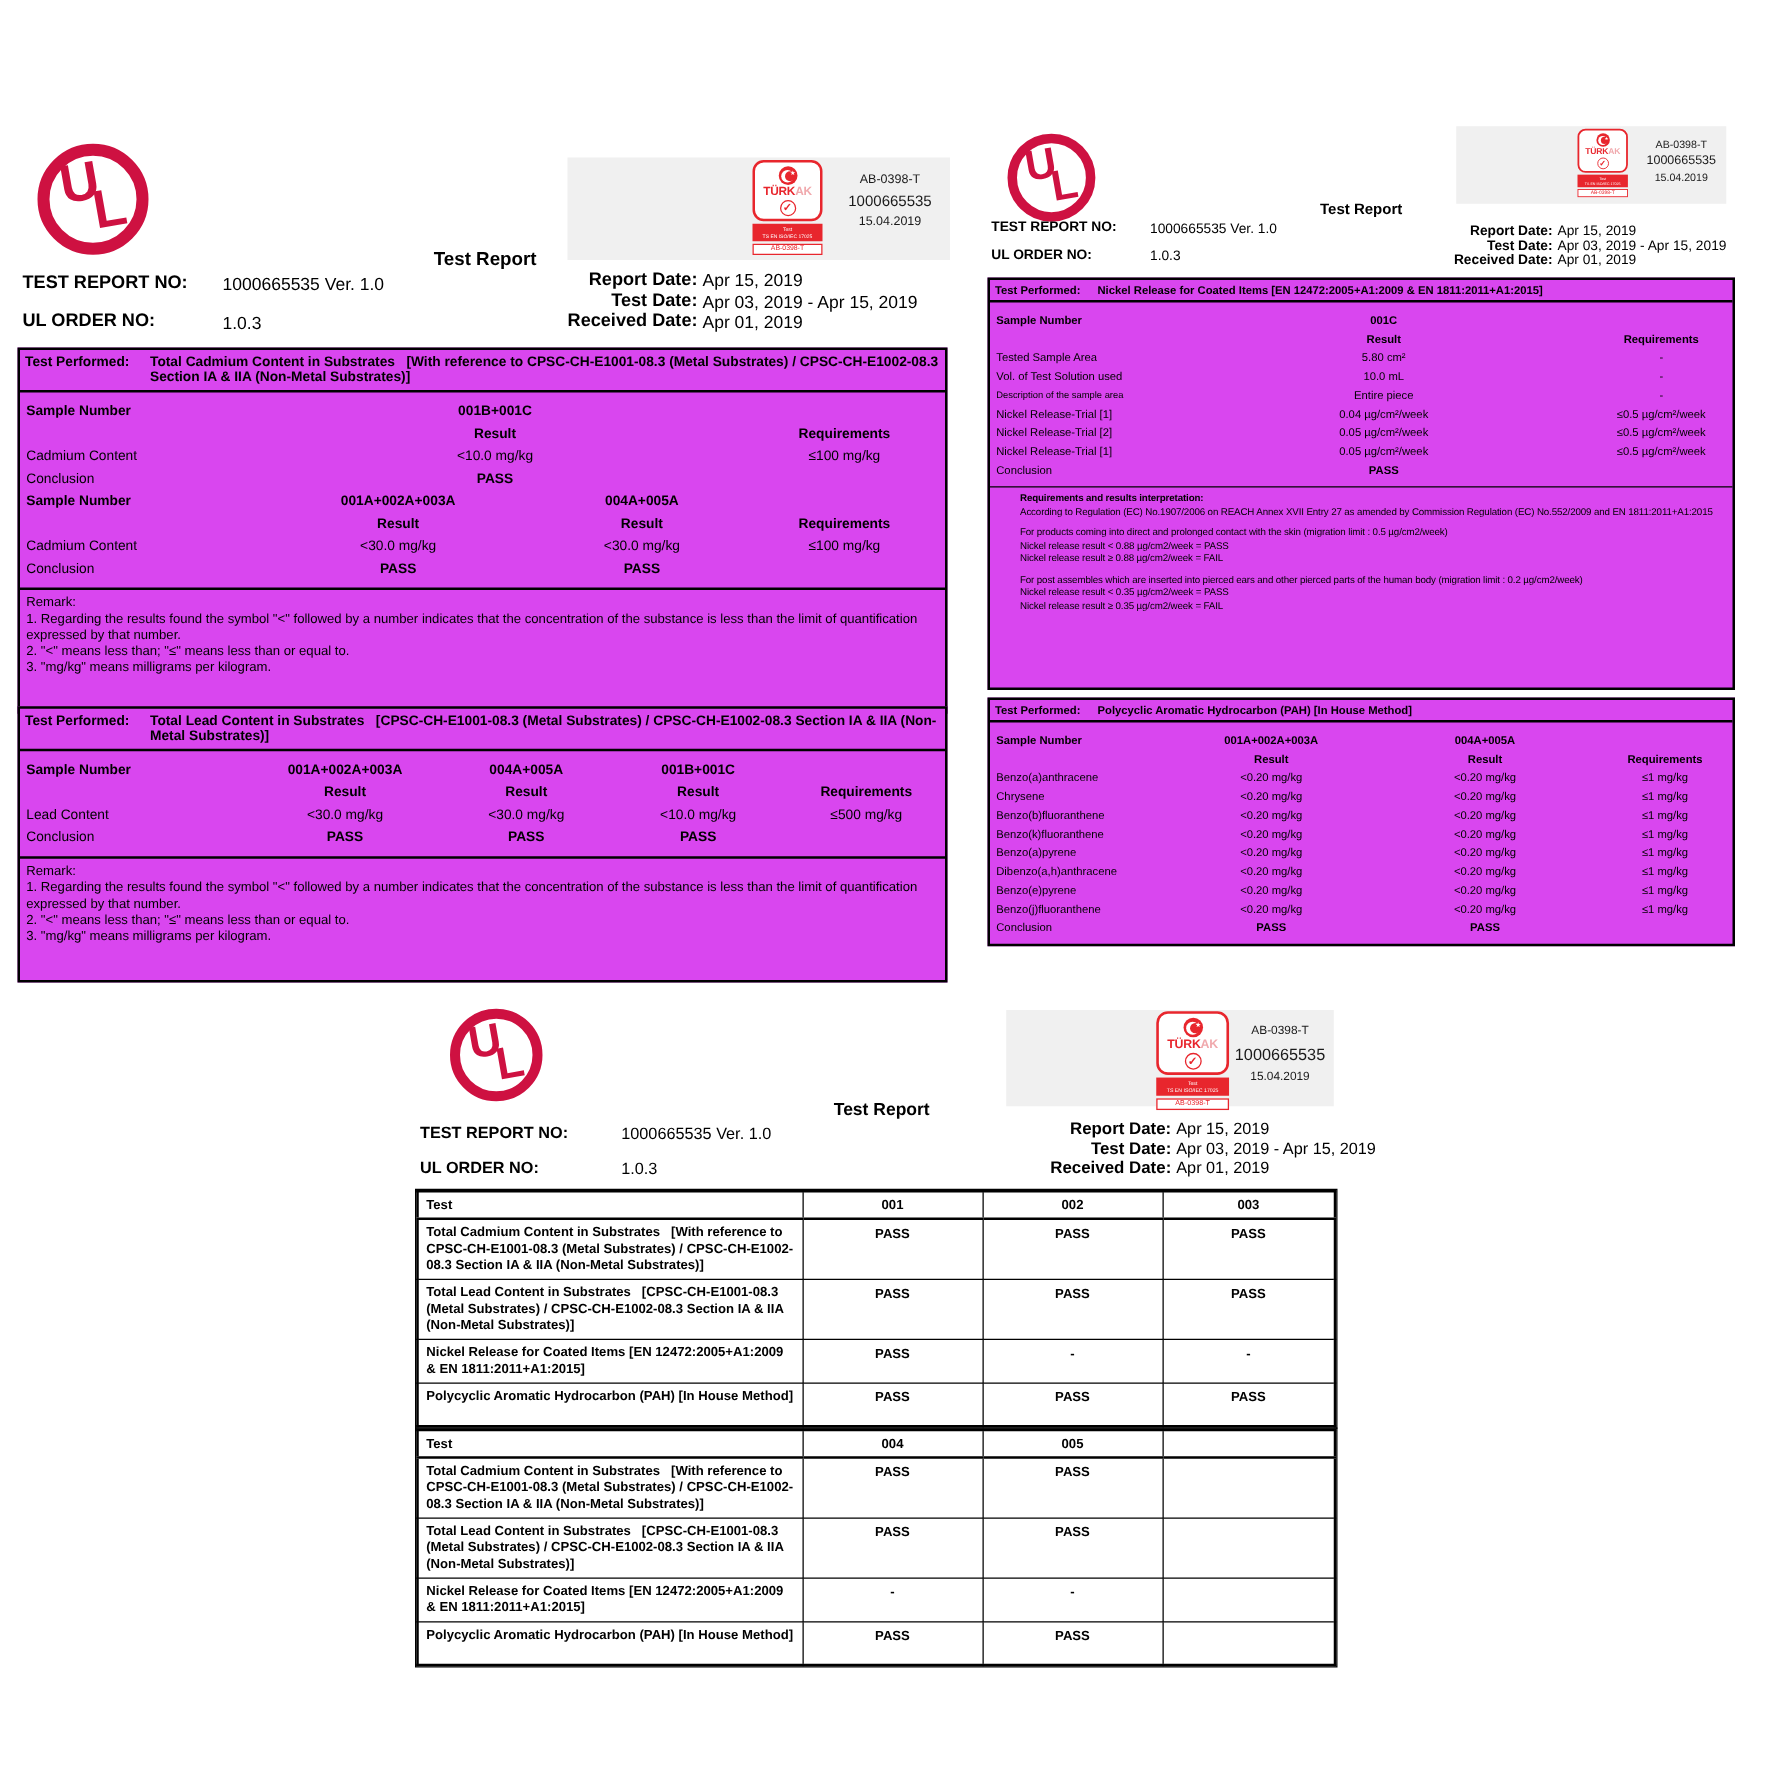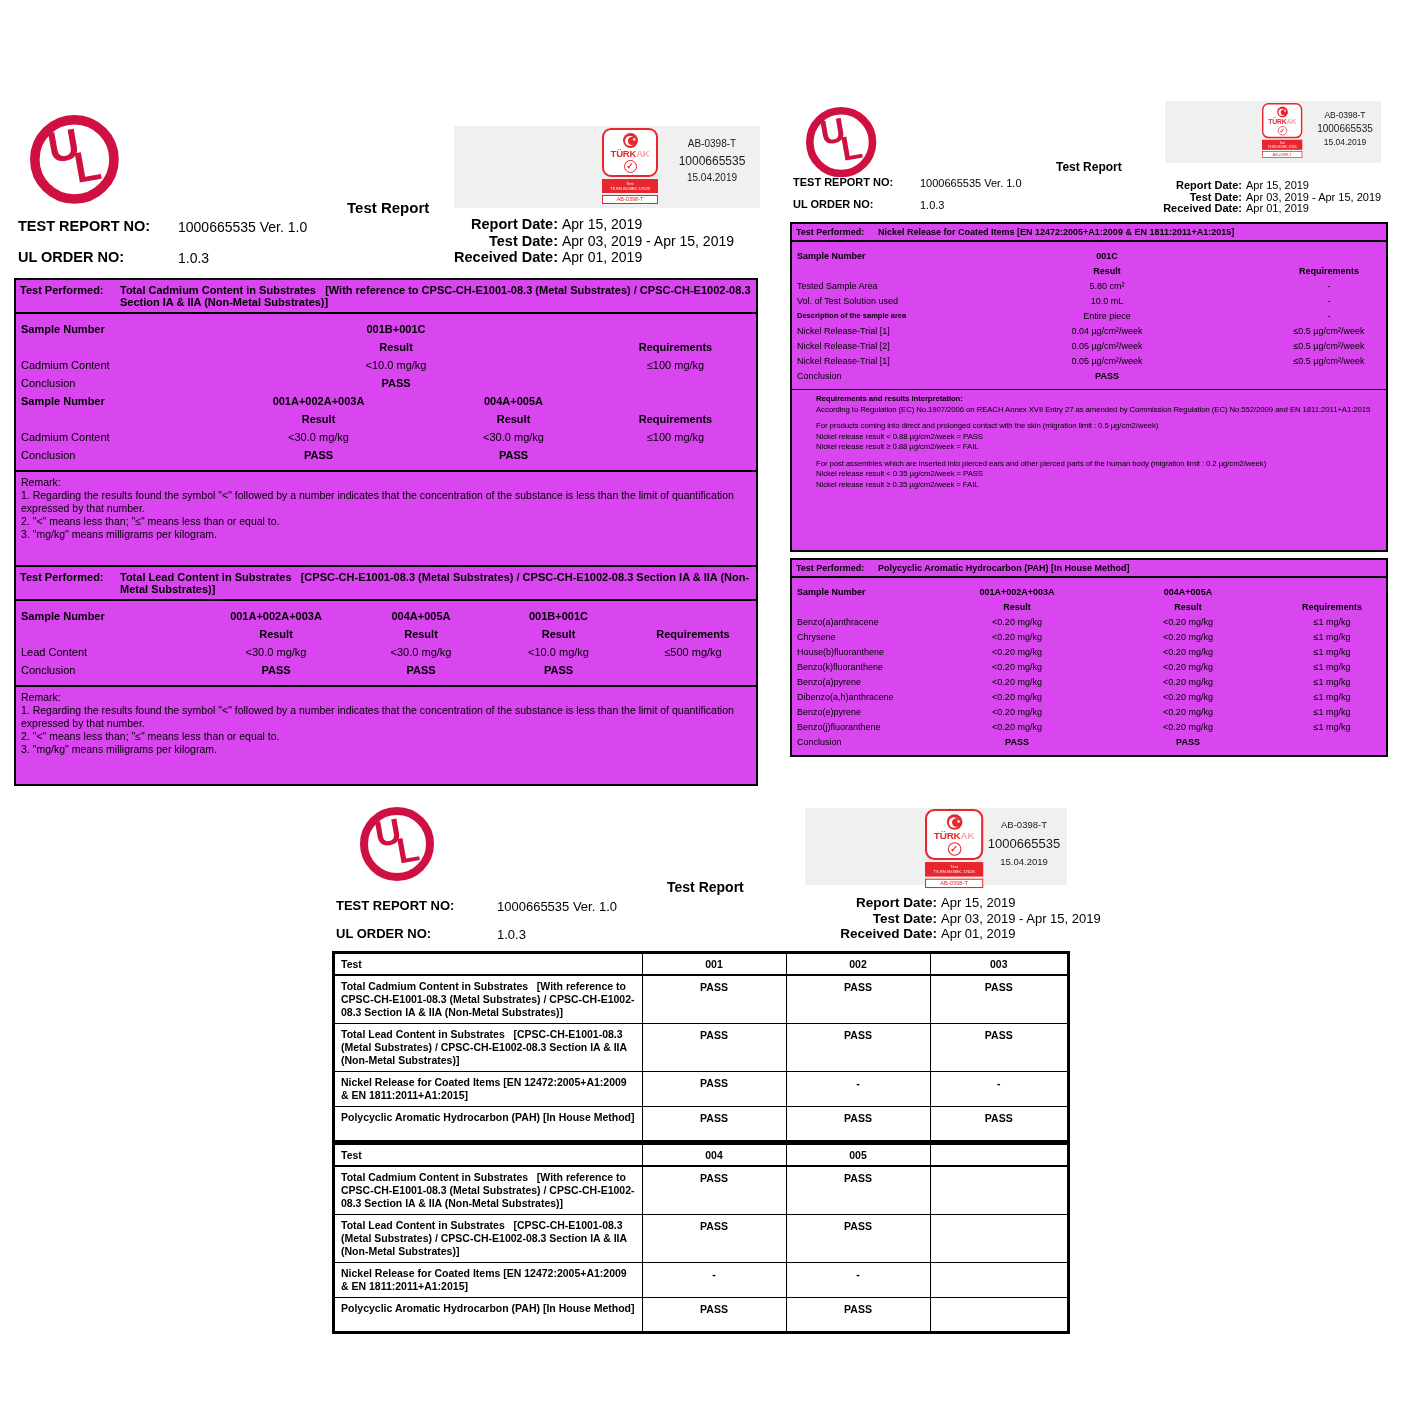--- a/index.html
+++ b/index.html
@@ -77,21 +77,21 @@
   #panel1 .dl{width:244px;font-size:14.5px;}
 
   
   #panel2{left:790px;top:100px;width:598px;height:690px;font-size:9px;}
   #panel2 .tp-head{font-size:9px;padding:3px 4px;}
   #panel2 .tp-label{width:82px;}
   #panel2 .row{padding:2.5px 0;font-size:9px;}
   .gn{grid-template-columns:190px 250px 158px;}
   .gp{grid-template-columns:140px 170px 172px 116px;}
   .reqpad{padding-left:36px;}
-  .small-label{font-size:7.5px;font-weight:bold;}
+  .small-label{font-size:7.5px;}
   #panel2 .interp{font-size:7.8px;line-height:10.5px;letter-spacing:-0.1px;padding-left:24px;}
   .interp .gap{margin-top:6px;}
   .p2-field-label{font-size:11px;font-weight:700;}
   .p2-field-value{font-size:11px;}
   #panel2 .dates{font-size:11px;line-height:11.5px;}
   #panel2 .dl{width:222px;font-size:11px;}
   #panel2 .sm-code,#panel2 .sm-date{font-size:8.5px;}
   #panel2 .sm-num{font-size:10px;margin-top:3px;}
   #panel2 .sm-date{margin-top:3px;}
 
@@ -419,21 +419,21 @@
           <span class="center">&lt;0.20 mg/kg</span>
           <span class="center">≤1 mg/kg</span>
         </div>
         <div class="row gp">
           <span class="cell-l">Chrysene</span>
           <span class="center">&lt;0.20 mg/kg</span>
           <span class="center">&lt;0.20 mg/kg</span>
           <span class="center">≤1 mg/kg</span>
         </div>
         <div class="row gp">
-          <span class="cell-l">House(b)fluoranthene</span>
+          <span class="cell-l">Benzo(b)fluoranthene</span>
           <span class="center">&lt;0.20 mg/kg</span>
           <span class="center">&lt;0.20 mg/kg</span>
           <span class="center">≤1 mg/kg</span>
         </div>
         <div class="row gp">
           <span class="cell-l">Benzo(k)fluoranthene</span>
           <span class="center">&lt;0.20 mg/kg</span>
           <span class="center">&lt;0.20 mg/kg</span>
           <span class="center">≤1 mg/kg</span>
         </div>

